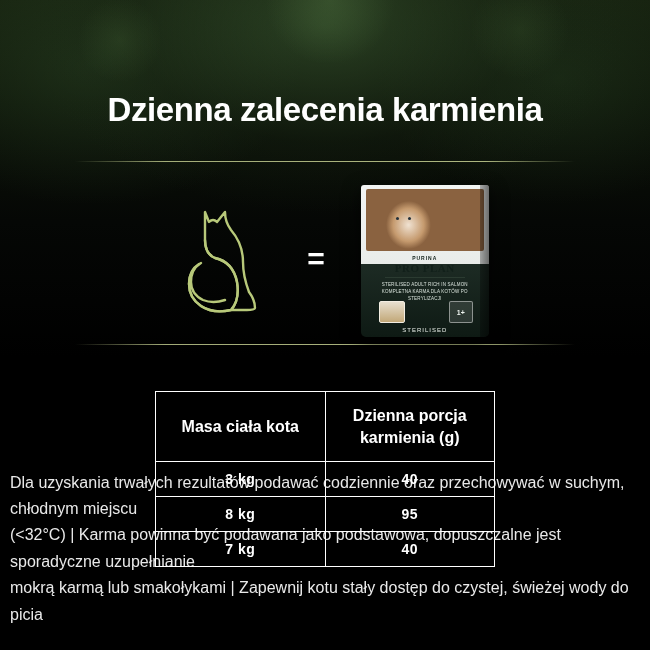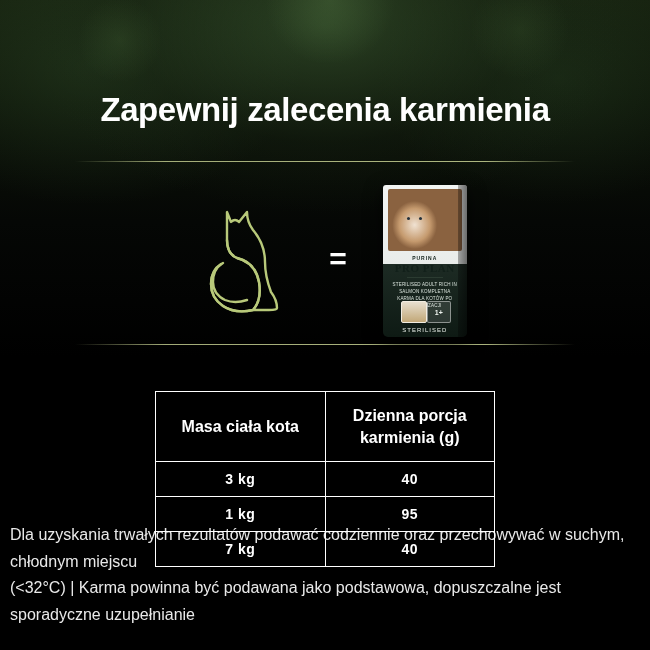--- a/index.html
+++ b/index.html
@@ -74,21 +74,21 @@
     color: #ffffff;
     font-size: 30px;
     font-weight: bold;
     line-height: 1;
     padding-bottom: 4px;
   }
 
   
   .pack {
     position: relative;
-    width: 84px;
+    width: 128px;
     height: 152px;
     border-radius: 3px 3px 5px 5px;
     background: linear-gradient(180deg, #f2f4f3 0%, #e9ecea 52%, #1d2b24 52%, #0e1a14 100%);
     box-shadow: 0 6px 18px rgba(0,0,0,0.7);
     overflow: hidden;
   }
   .pack .photo {
     position: absolute;
     top: 4px; left: 5px; right: 5px;
     height: 62px;
@@ -227,21 +227,21 @@
     line-height: 1.65;
     padding: 0 10px;
   }
 </style>
 </head>
 <body>
 
 <div class="page">
   <div class="content">
 
-    <div class="title">Zapewnij zalecenia karmienia</div>
+    <div class="title">Dzienna zalecenia karmienia</div>
 
     <div class="divider-top"></div>
 
     <div class="equation">
 
       <svg class="cat-icon" viewBox="0 0 110 130">
         <path d="M44 16 L44 44 Q44 58 54 62 L54 62 Q72 66 76 86 Q79 104 70 114 L86 114 Q94 114 94 112 Q94 104 88 96 Q82 80 82 66 Q82 48 70 34 Q64 26 64 16 L56 26 Q54 24 52 24 Q50 24 48 26 Z M70 114 Q52 118 40 110 Q28 102 28 88 Q28 74 38 68 Q30 74 30 86 Q30 98 42 104 Q52 108 64 104" fill="none" stroke="#b8c97a" stroke-width="2.4" stroke-linejoin="round" stroke-linecap="round"></path>
         <path d="M44 44 Q44 58 54 62 Q72 66 76 86 Q79 104 70 114 Q52 118 40 110 Q28 102 28 88 Q28 74 40 67" fill="none" stroke="#b8c97a" stroke-width="2.4" stroke-linecap="round"></path>
       </svg>
 
@@ -273,30 +273,31 @@
             <th>Masa ciała kota</th>
             <th>Dzienna porcja karmienia (g)</th>
           </tr>
         </thead>
         <tbody>
           <tr>
             <td>3 kg</td>
             <td>40</td>
           </tr>
           <tr>
-            <td>1 kg</td>
+            <td>8 kg</td>
             <td>95</td>
           </tr>
           <tr>
             <td>7 kg</td>
             <td>40</td>
           </tr>
         </tbody>
       </table>
     </div>
 
   </div>
 
   <div class="footnote">
     <div>Dla uzyskania trwałych rezultatów podawać codziennie oraz przechowywać w suchym, chłodnym miejscu</div>
     <div>(&lt;32°C) | Karma powinna być podawana jako podstawowa, dopuszczalne jest sporadyczne uzupełnianie</div>
+    <div>mokrą karmą lub smakołykami | Zapewnij kotu stały dostęp do czystej, świeżej wody do picia</div>
   </div>
 </div>
 
 </body></html>

